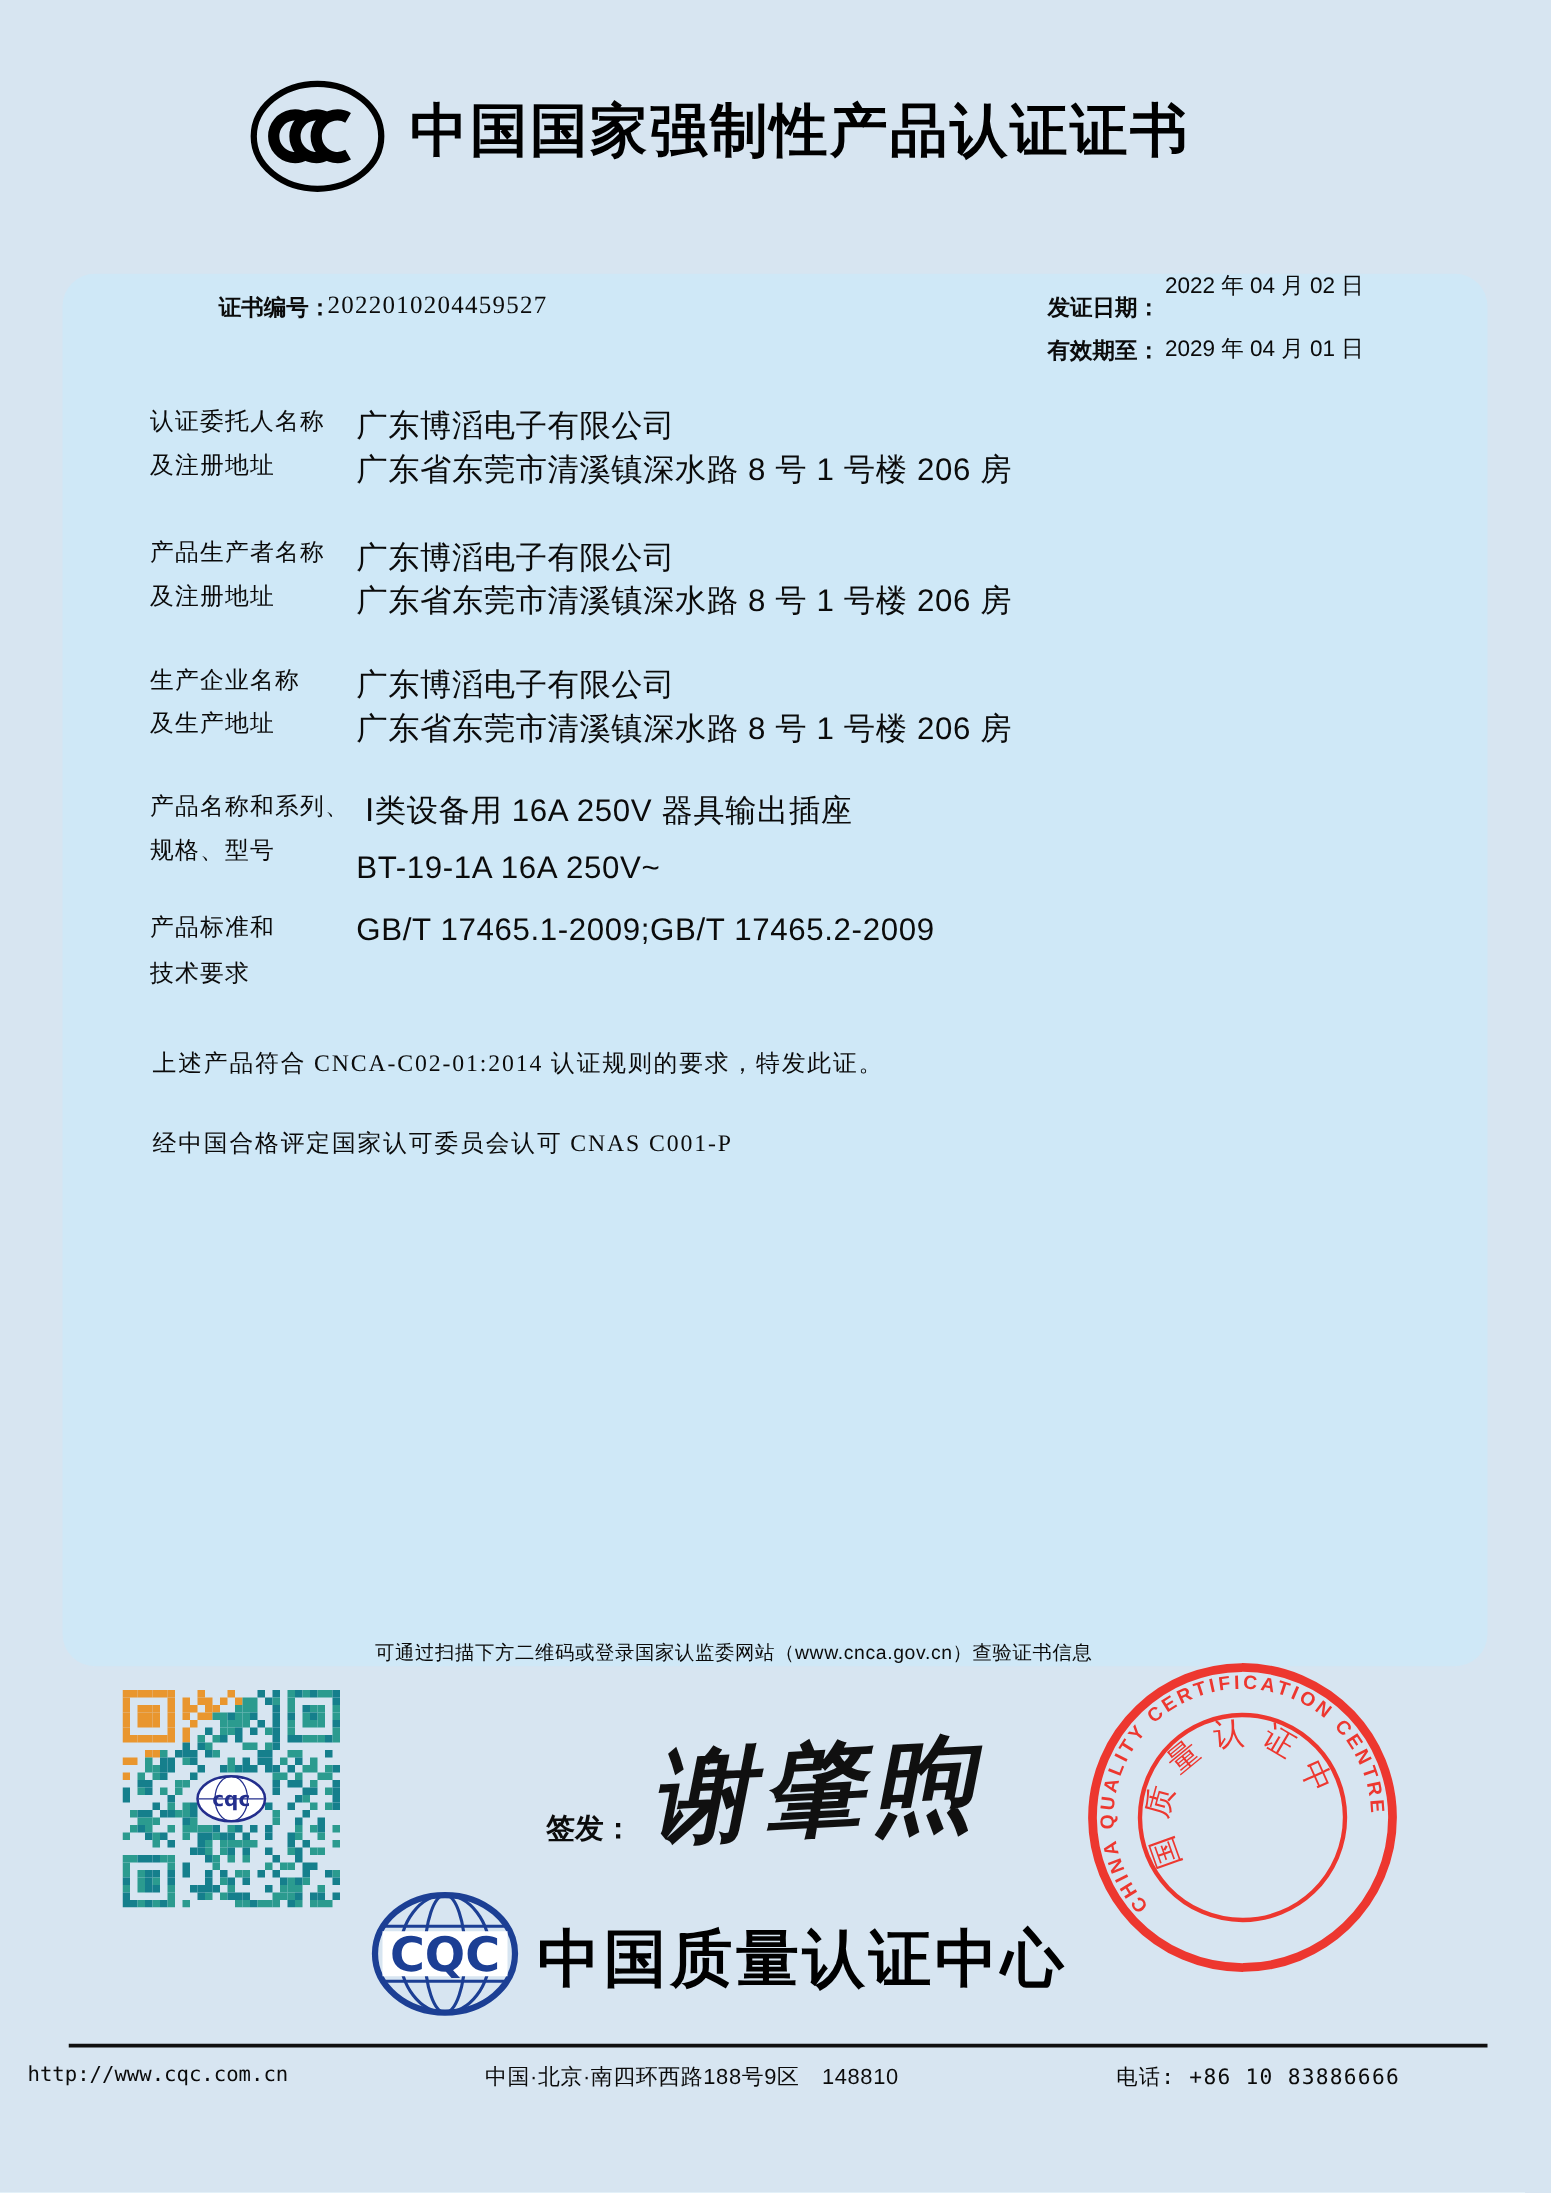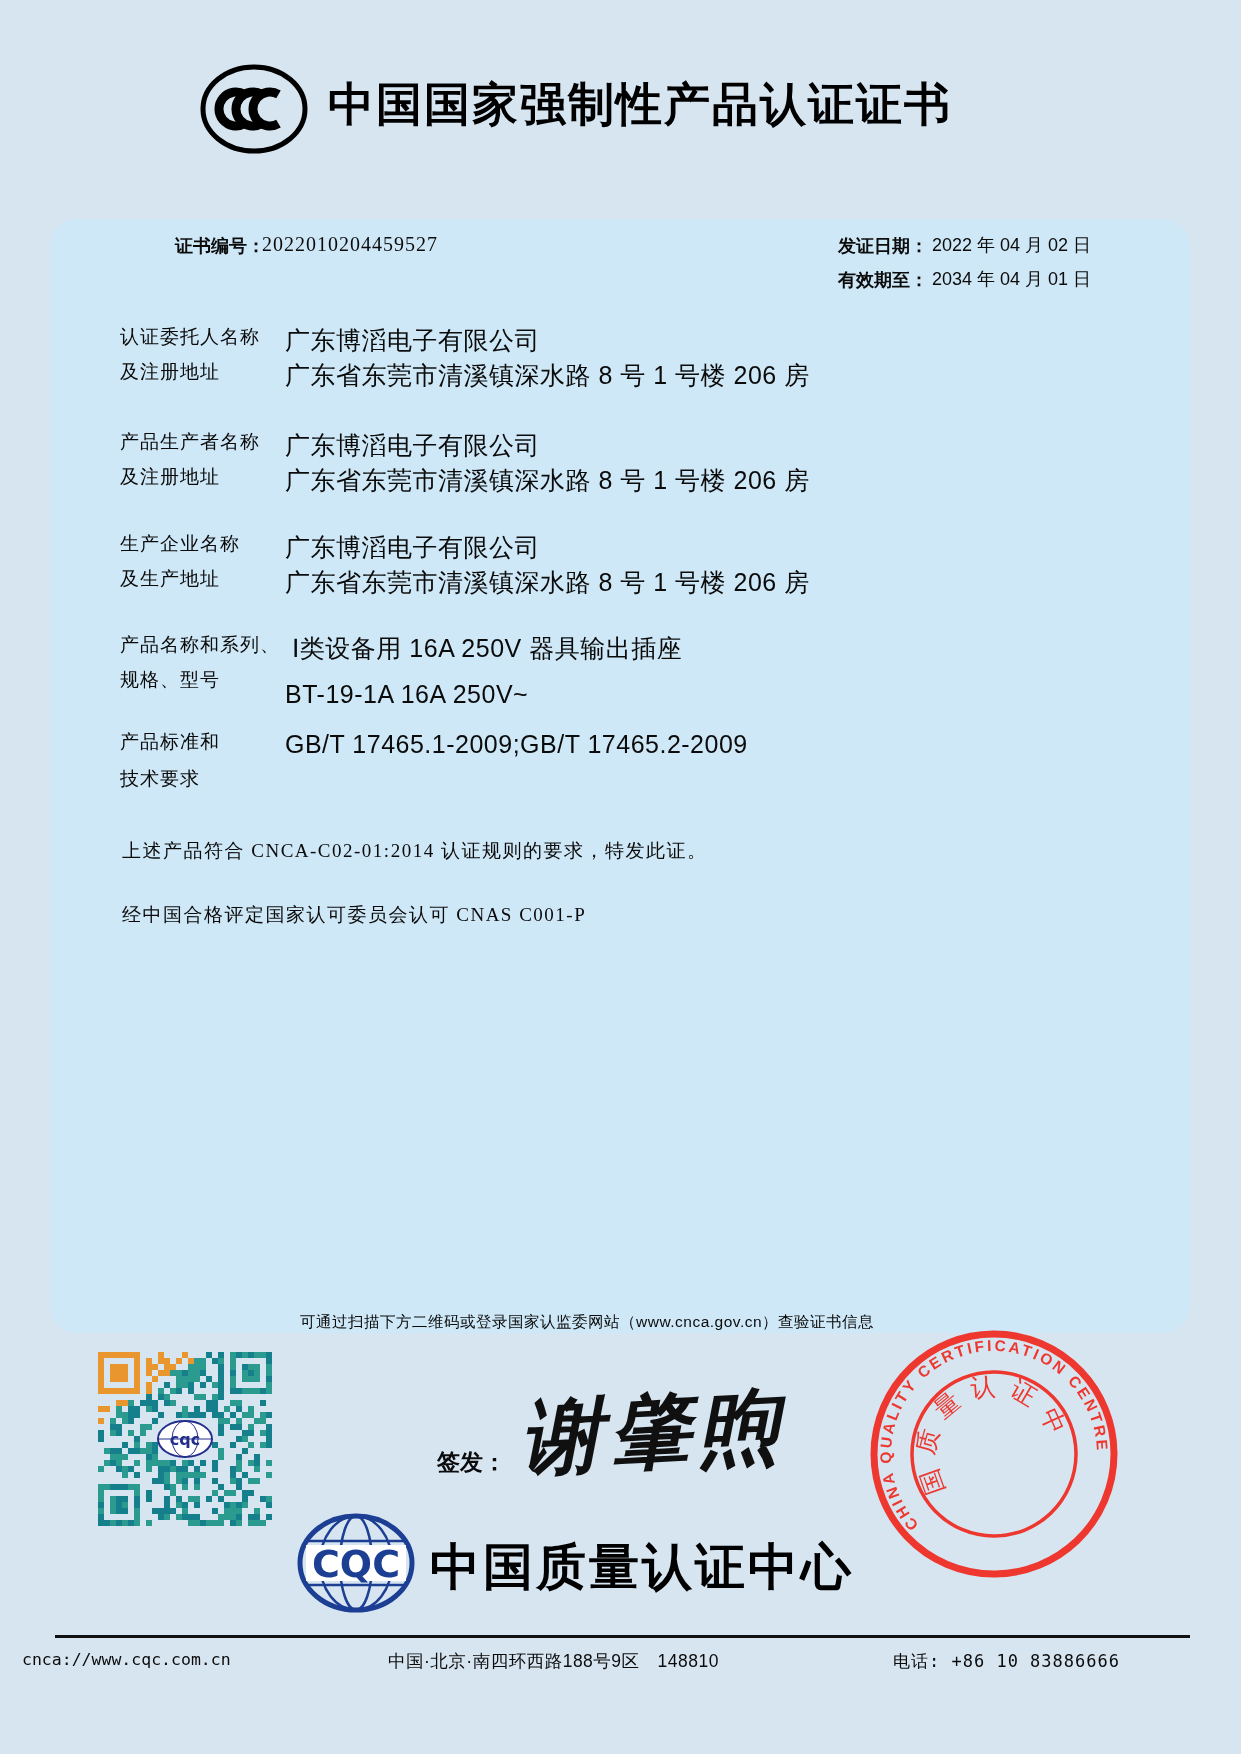--- a/index.html
+++ b/index.html
@@ -62,23 +62,23 @@
       <path d="M 80.5 32.3 A 17 17 0 1 0 80.5 61.7"></path>
     </g>
   </svg>
   <div class="hdr-title">中国国家强制性产品认证证书</div>
 
   <div class="panel"></div>
 
   <span class="pos kai certno-label">证书编号：</span>
   <span class="pos certno-value">2022010204459527</span>
   <span class="pos kai date-label" style="top:234px">发证日期：</span>
-  <span class="pos date-value" style="top:233px">2022 年 04 月 02 日</span>
+  <span class="pos date-value" style="top:216px">2022 年 04 月 02 日</span>
   <span class="pos kai date-label" style="top:268px">有效期至：</span>
-  <span class="pos date-value" style="top:267px">2034 年 04 月 01 日</span>
+  <span class="pos date-value" style="top:267px">2029 年 04 月 01 日</span>
 
   <span class="pos flabel" style="top:324px">认证委托人名称</span>
   <span class="pos fvalue" style="top:324px">广东博滔电子有限公司</span>
   <span class="pos flabel" style="top:359px">及注册地址</span>
   <span class="pos fvalue" style="top:359px">广东省东莞市清溪镇深水路 8 号 1 号楼 206 房</span>
 
   <span class="pos flabel" style="top:429px">产品生产者名称</span>
   <span class="pos fvalue" style="top:429px">广东博滔电子有限公司</span>
   <span class="pos flabel" style="top:464px">及注册地址</span>
   <span class="pos fvalue" style="top:464px">广东省东莞市清溪镇深水路 8 号 1 号楼 206 房</span>
@@ -519,17 +519,17 @@
       <text font-size="15.5" font-weight="bold" font-family="Liberation Sans, sans-serif" letter-spacing="2.6" style="fill:var(--stamp-red,#f0251b)">
         <textPath href="#stampOuterArc" startOffset="50%" text-anchor="middle">CHINA  QUALITY  CERTIFICATION  CENTRE</textPath>
       </text>
       <text font-size="25" font-family="Liberation Serif, serif" letter-spacing="11" style="fill:var(--stamp-red,#f0251b)">
         <textPath href="#stampInnerArc" startOffset="50%" text-anchor="middle">中国质量认证中心</textPath>
       </text>
     </g>
   </svg>
 
   <div class="footer-line"></div>
-  <span class="pos footer-web">cnca://www.cqc.com.cn</span>
+  <span class="pos footer-web">http://www.cqc.com.cn</span>
   <span class="pos footer-addr">中国·北京·南四环西路188号9区　148810</span>
   <span class="pos footer-phone">电话: +86 10 83886666</span>
 
 </div>
 
 </body></html>

